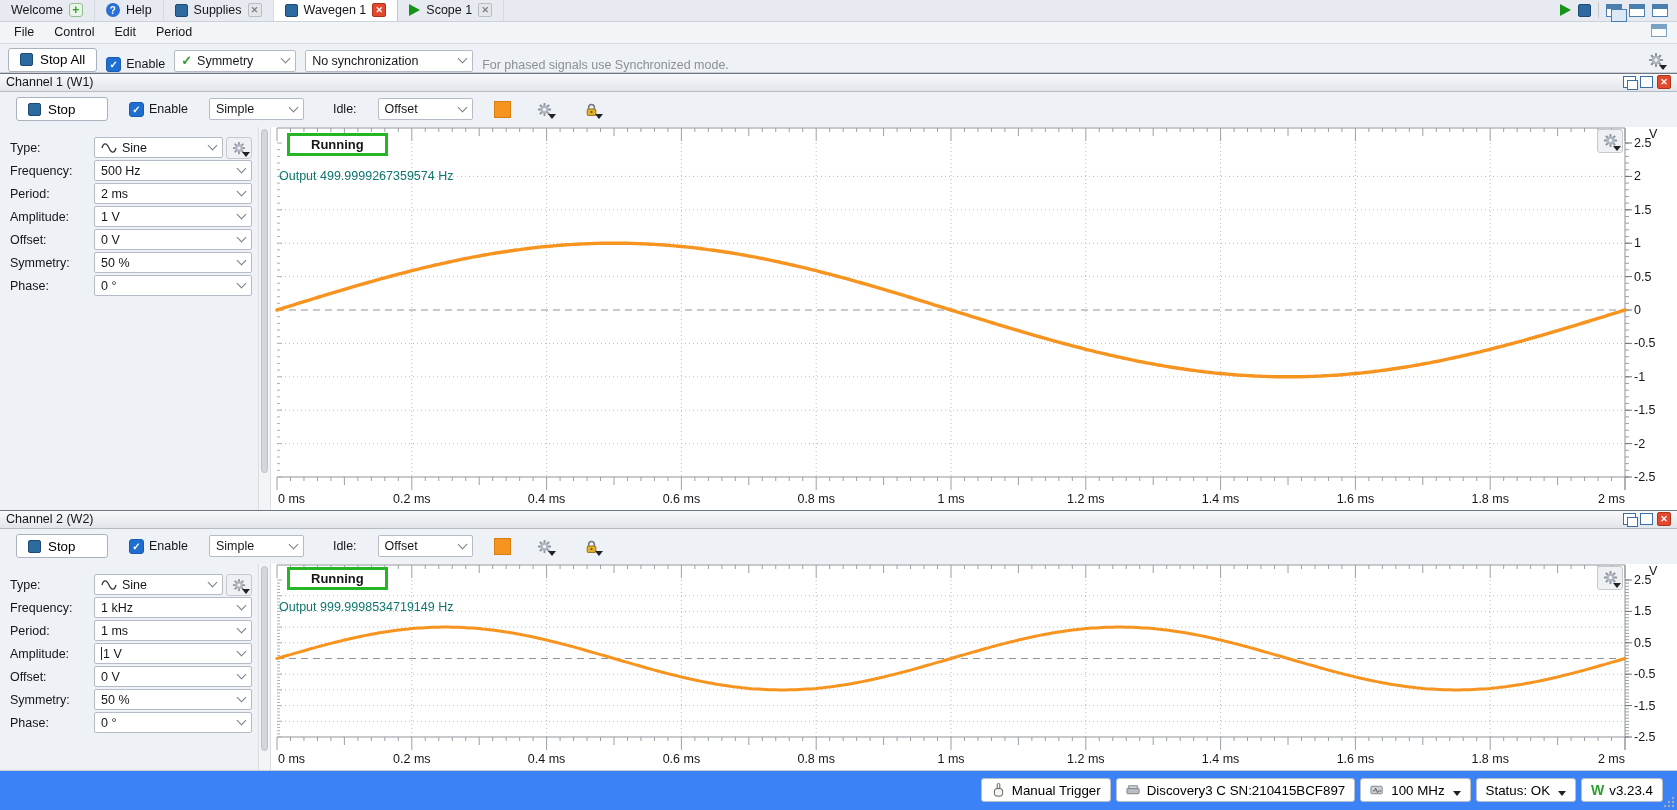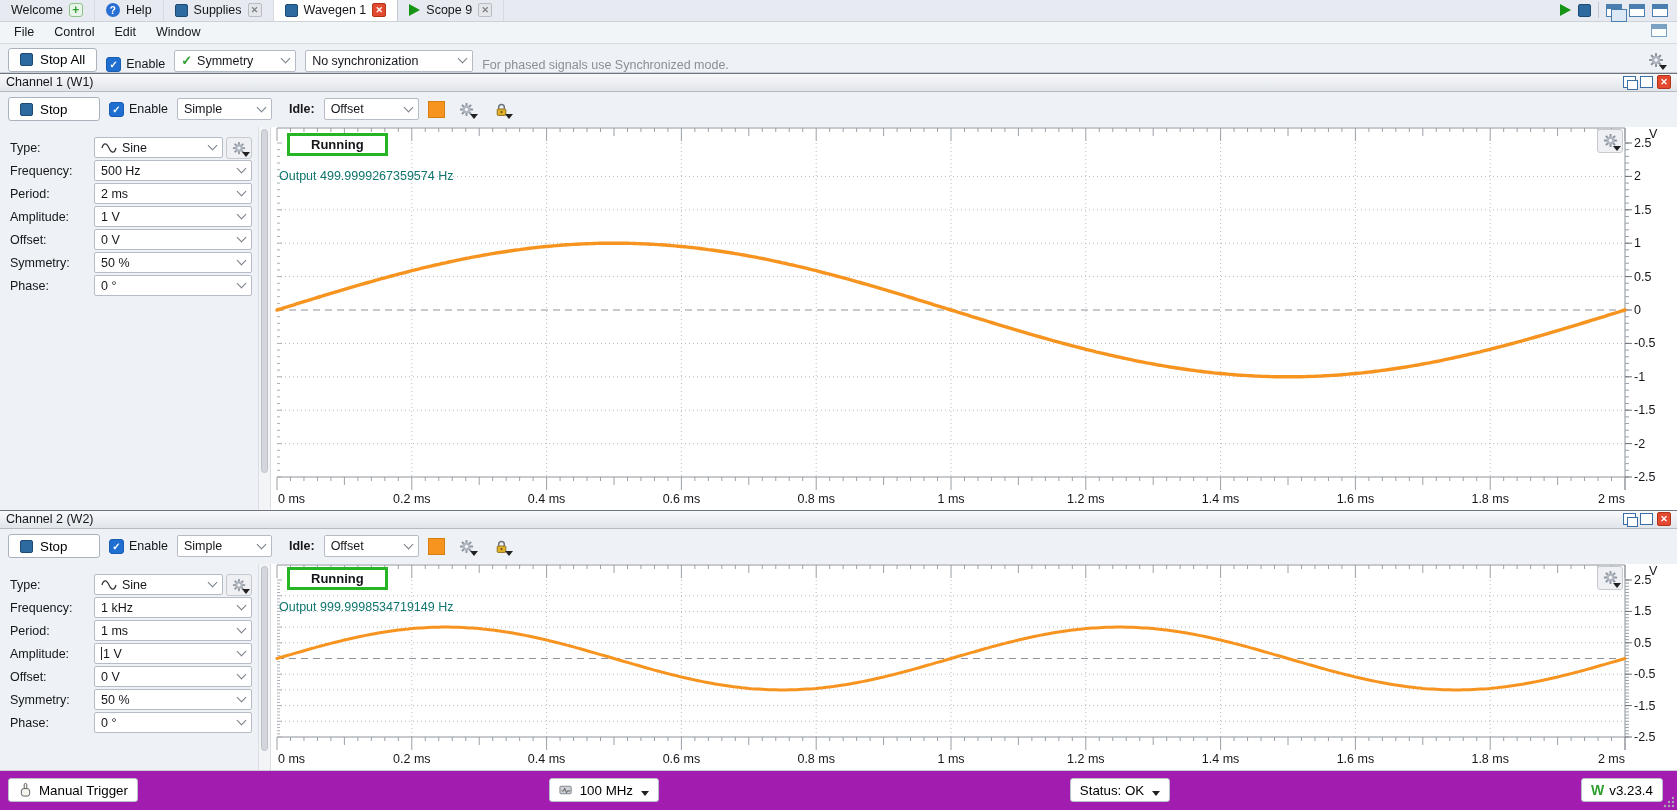--- a/index.html
+++ b/index.html
@@ -47,23 +47,23 @@
   .tool-iconbtn { width:26px; height:24px; background:#eef0f3; border:1px solid #c6cacf; border-radius:3px; display:inline-flex; align-items:center; justify-content:center; position:relative; cursor:default; }
   .tool-iconbtn.flat { background:transparent; border-color:transparent; }
   .dd-arrow { position:absolute; right:1px; bottom:1px; width:0; height:0; border-left:4px solid transparent; border-right:4px solid transparent; border-top:5px solid #222; }
 
   
   .ch-header { height:19px; background:linear-gradient(#f8f9fb,#e1e5ea); border-top:1px solid #6f7680; border-bottom:1px solid #b6bbc2; display:flex; align-items:center; padding:0 6px; }
   .ch-header .winbtns { margin-left:auto; display:flex; gap:4px; align-items:center; }
   .hdr-ico { width:13px; height:12px; border:1px solid #3b6ea5; background:#fff; position:relative; }
   .hdr-ico.restore::after { content:""; position:absolute; left:3px; top:3px; width:9px; height:8px; border:1px solid #3b6ea5; background:#fff; }
 
-  .ch-controls { height:35px; display:flex; align-items:center; gap:9px; padding:0 8px; background:#eef1f5; }
+  .ch-controls { height:35px; display:flex; align-items:center; gap:21px; padding:0 16px; background:#eef1f5; }
   .swatch { width:17px; height:17px; background:#f79420; border:1px solid #d57f12; }
-  .idle-label { margin-left:8px;font-weight:bold; }
+  .idle-label { margin-left:8px; }
 
   .ch-body { display:flex; background:#fff; }
   #ch0 .ch-body { height:383px; }
   #ch1 .ch-body { height:206px; }
 
   .left-panel { width:258px; flex:none; background:#eef1f5; padding:10px 6px 0 10px; }
   .field-row { display:flex; align-items:center; height:22px; margin-bottom:1px; }
   .field-label { width:84px; flex:none; }
   .field-row .combo { flex:1; height:21px; }
   .gear-mini { width:26px; height:22px; margin-left:3px; flex:none; }
@@ -76,21 +76,21 @@
   svg.chart { position:absolute; inset:0; width:100%; height:100%; font-family:"Liberation Sans", sans-serif; }
   .running { position:absolute; left:16px; background:#fff; border:3px solid #25b525; padding:1px 21px; font-weight:bold; font-size:13px; }
   #ch0 .running { top:6px; }
   #ch1 .running { top:3px; }
   .output { position:absolute; left:8px; color:#0f766e; }
   #ch0 .output { top:42px; }
   #ch1 .output { top:36px; }
   .plot-gear { position:absolute; top:2px; right:54px; }
 
   
-  .statusbar { height:46px; margin-top:auto; background:#a21caf; border-top:1px solid #c9ced4; display:flex; align-items:center; justify-content:space-between; gap:5px; padding:0 14px 0 8px; position:relative; }
+  .statusbar { height:46px; margin-top:auto; background:#3b82f6; border-top:1px solid #c9ced4; display:flex; align-items:center; justify-content:flex-end; gap:5px; padding:0 14px 0 8px; position:relative; }
   .sb-btn { background:#fff; border:1px solid #b9bfc7; border-radius:3px; height:24px; display:inline-flex; align-items:center; gap:6px; padding:0 9px; white-space:nowrap; cursor:default; }
   .sb-caret { width:0; height:0; border-left:4px solid transparent; border-right:4px solid transparent; border-top:5px solid #222; margin-left:2px; margin-top:6px; }
   .wlogo { color:#2f9e2f; font-weight:800; font-size:14px; letter-spacing:-1px; }
   .grip { position:absolute; right:2px; bottom:2px; }
 </style>
 </head>
 <body>
 
 <div class="app">
 
@@ -108,38 +108,38 @@
       <span class="tab-label">Supplies</span>
       <span class="close-gray">✕</span>
     </div>
     <div class="tab active">
       <span class="icon-sq"></span>
       <span class="tab-label">Wavegen 1</span>
       <span class="close-red">✕</span>
     </div>
     <div class="tab">
       <span class="icon-play"></span>
-      <span class="tab-label">Scope 9</span>
+      <span class="tab-label">Scope 1</span>
       <span class="close-gray">✕</span>
     </div>
     <div class="tabbar-controls">
       <span class="icon-play"></span>
       <span class="icon-sq"></span>
       <span class="vsep"></span>
       <span class="winicon cascade"></span>
       <span class="winicon"></span>
       <span class="winicon"></span>
     </div>
   </div>
 
   <div class="menubar">
     <span class="menu-item">File</span>
     <span class="menu-item">Control</span>
     <span class="menu-item">Edit</span>
-    <span class="menu-item">Window</span>
+    <span class="menu-item">Period</span>
     <span class="menubar-right">
       <span class="winicon" style="display:inline-block;opacity:.7"></span>
     </span>
   </div>
 
   <div class="toolbar">
     <button class="btn">
       <span class="icon-sq"></span>
       <span>Stop All</span>
     </button>
@@ -1171,20 +1171,27 @@
   <div class="statusbar">
     <button class="sb-btn">
       <svg width="15" height="16" viewBox="0 0 16 16">
         <rect x="6.6" y="1" width="2.8" height="8" rx="1.4" fill="#f7f7f0" stroke="#555" stroke-width="1"></rect>
         <rect x="3.6" y="6.5" width="8.8" height="8" rx="2.6" fill="#f7f7f0" stroke="#555" stroke-width="1"></rect>
       </svg>
       <span>Manual Trigger</span>
     </button>
     <button class="sb-btn">
       <svg width="15" height="12" viewBox="0 0 16 12">
+        <rect x="1" y="4" width="13" height="6" rx="1" fill="#b9bdc4" stroke="#7c828a"></rect>
+        <rect x="3" y="1.5" width="9" height="3" fill="#d6d9de" stroke="#7c828a"></rect>
+      </svg>
+      <span>Discovery3 C SN:210415BCF897</span>
+    </button>
+    <button class="sb-btn">
+      <svg width="15" height="12" viewBox="0 0 16 12">
         <rect x="1" y="2" width="12" height="8" rx="1" fill="#cfd3d9" stroke="#7c828a"></rect>
         <path d="M3 7 l2 0 1-3 2 5 1-2 3 0" fill="none" stroke="#555" stroke-width="1"></path>
       </svg>
       <span>100 MHz</span>
       <span class="sb-caret"></span>
     </button>
     <button class="sb-btn">
       <span>Status: OK</span>
       <span class="sb-caret"></span>
     </button>

